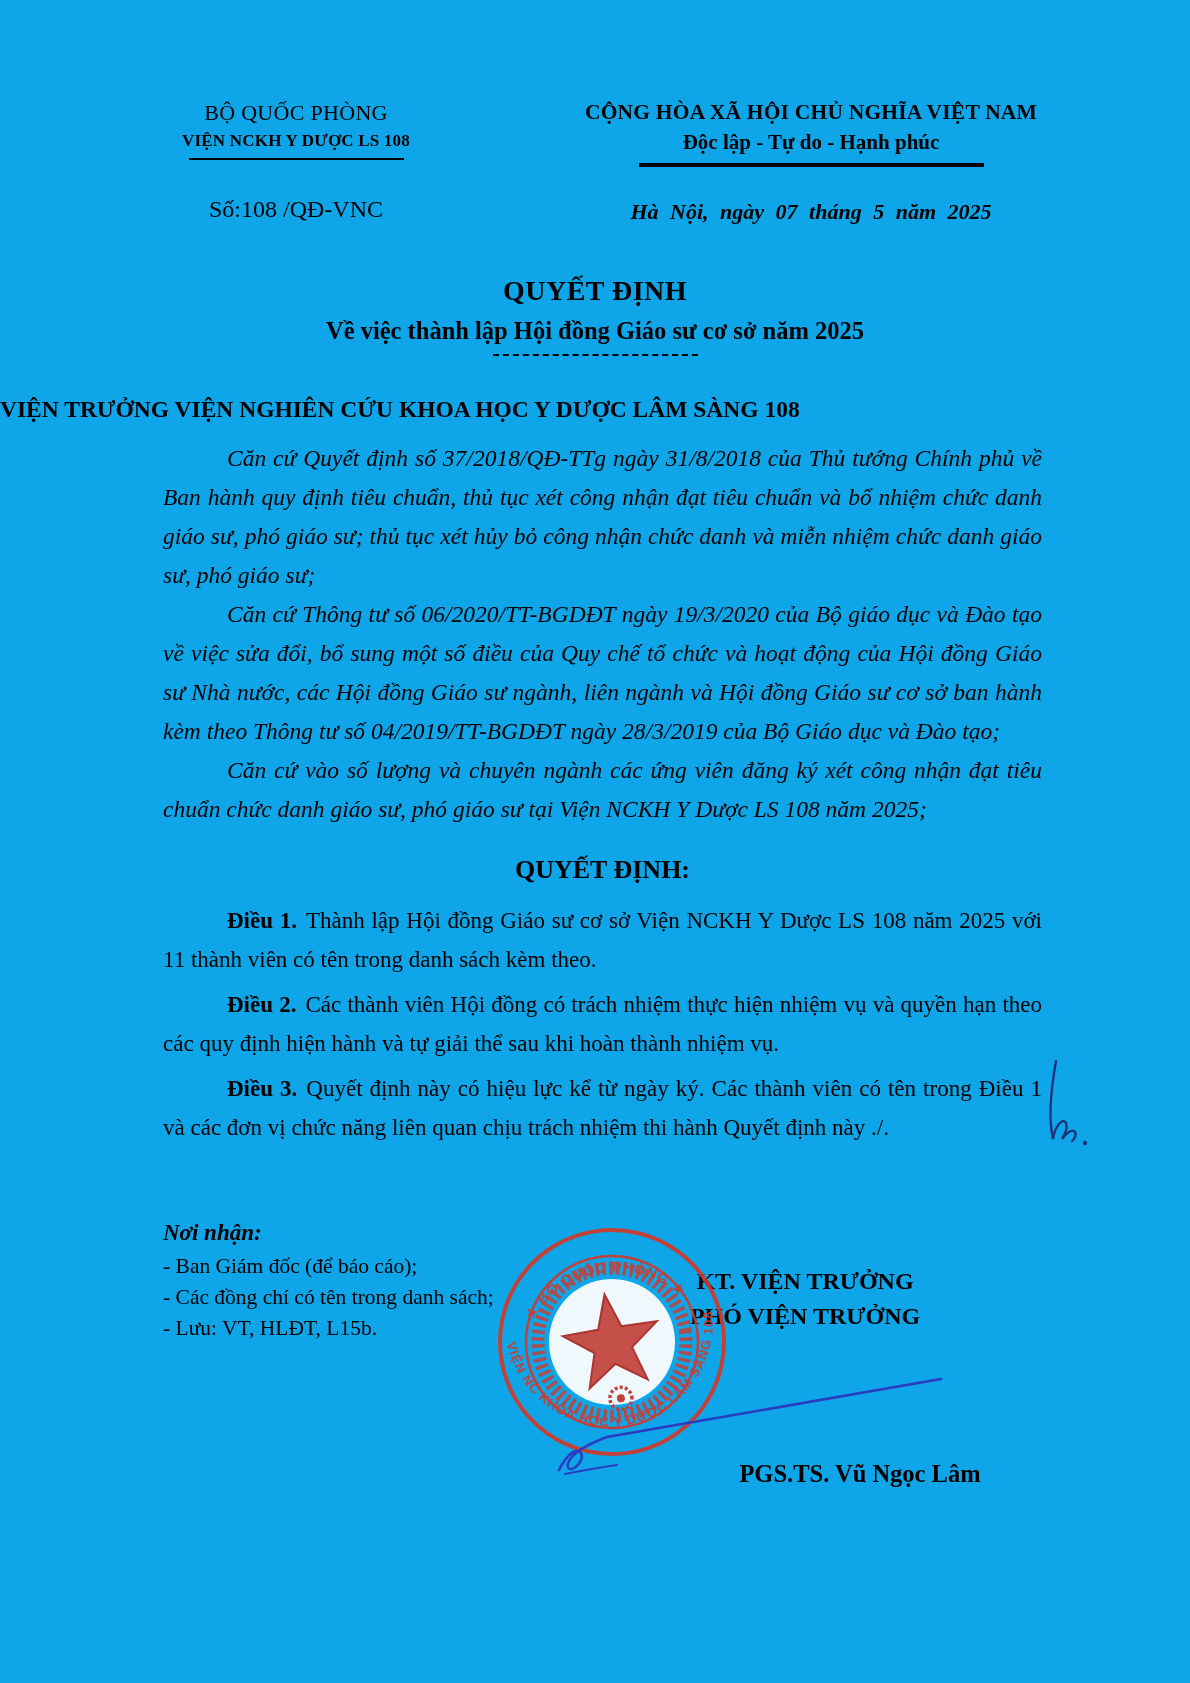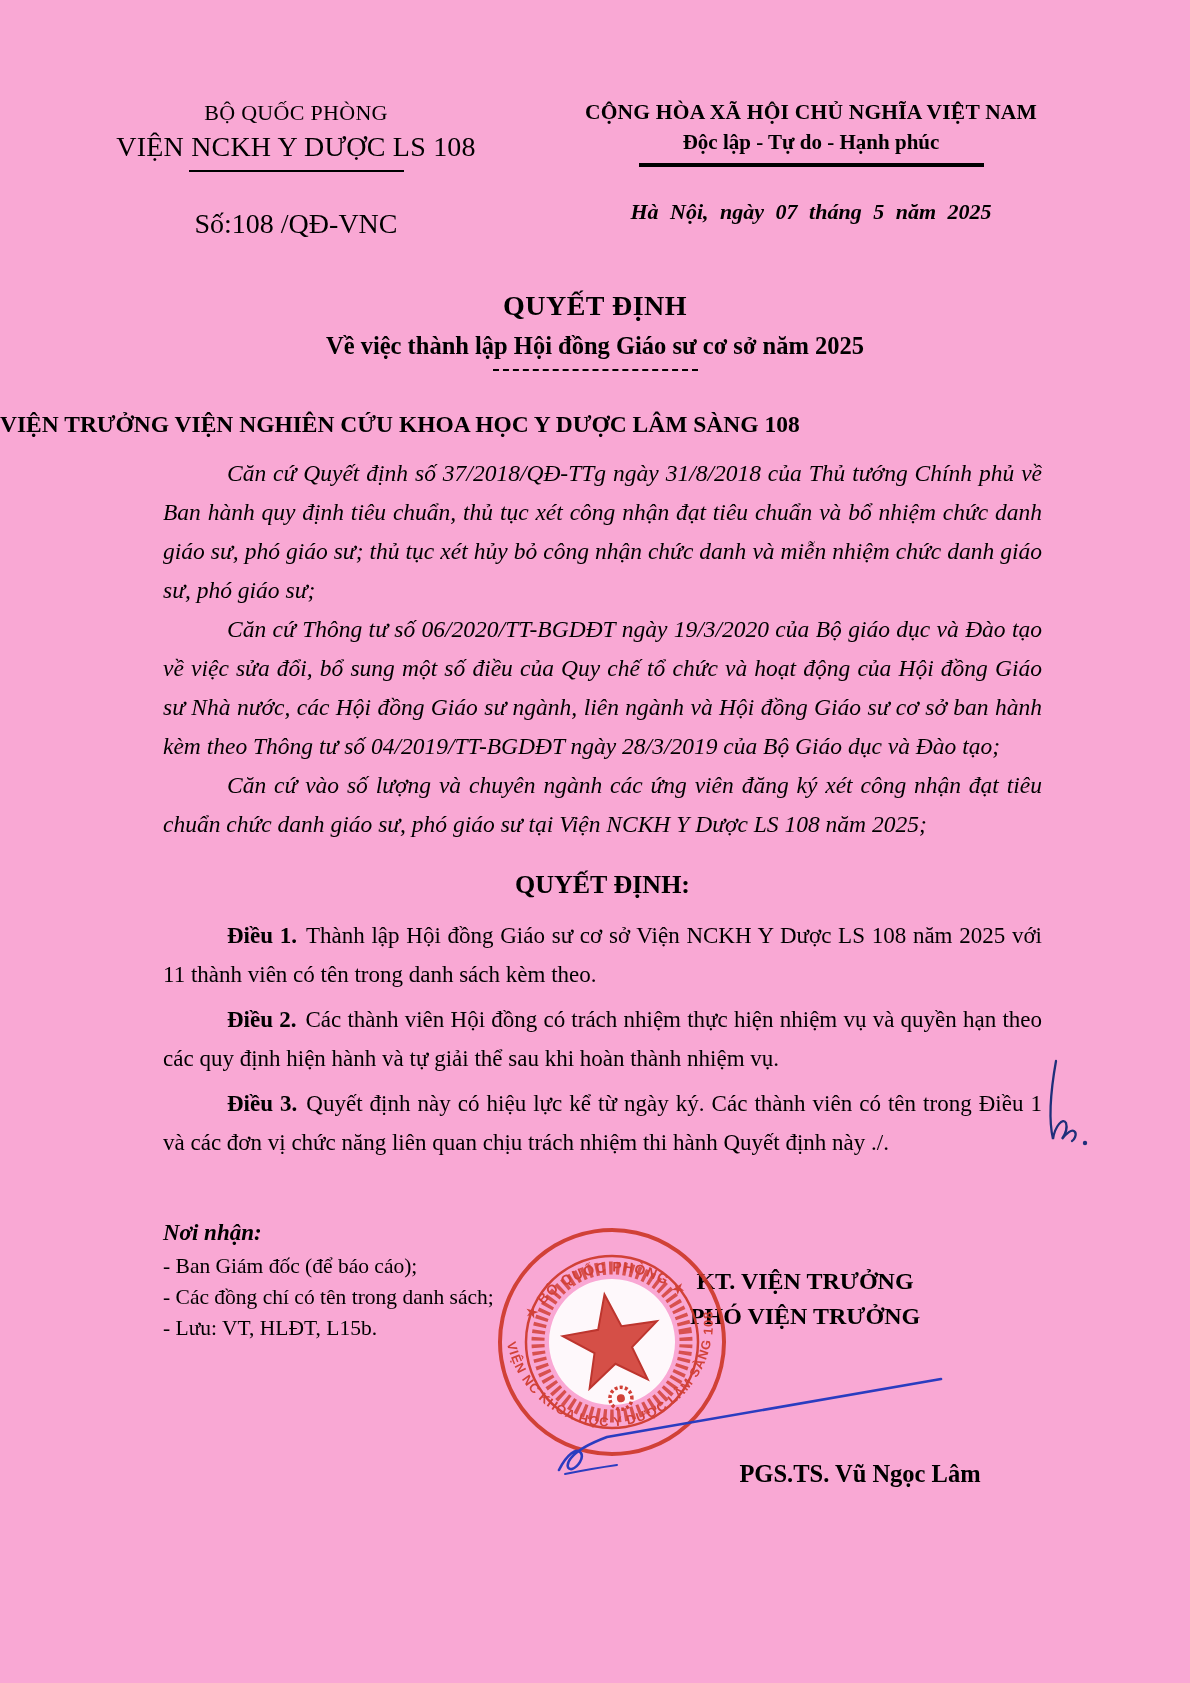--- a/index.html
+++ b/index.html
@@ -1,27 +1,27 @@
 <!DOCTYPE html>
 <html><head>
 <meta charset="utf-8">
 <style>
   * { margin:0; padding:0; box-sizing:border-box; }
   html,body { background:#fff; }
   .page {
-    width:1190px; height:1683px; position:relative; background:#f9a8d4;
+    width:1190px; height:1683px; position:relative; background:#0ea5e9;
     font-family:"Liberation Serif", serif; color:#000; overflow:hidden;
   }
   .header { display:flex; padding:100px 70px 0 90px; }
   .h-left  { width:40%; text-align:center; }
   .h-right { width:60%; text-align:center; }
   .org-parent { font-size:22px; letter-spacing:.3px; }
-  .org-name   { font-size:28px; font-weight:normal; margin-top:5px; letter-spacing:.2px; }
+  .org-name   { font-size:17px; font-weight:bold; margin-top:5px; letter-spacing:.2px; }
   .rule  { border-top:2.5px solid #000; width:215px; margin:7px auto 0; }
-  .doc-number { font-size:28px; margin-top:36px;font-family:Liberation Serif, serif; }
+  .doc-number { font-size:24px; margin-top:36px;font-family:Liberation Serif, serif; }
   .motto1 { font-size:21.5px; font-weight:bold; letter-spacing:.2px; }
   .motto2 { font-size:21px; font-weight:bold; margin-top:5px; }
   .rule2 { border-top:2.5px solid #000; width:345px; margin:8px auto 0;
            box-shadow:0 1.5px 0 #000 inset; height:4px; border-bottom:1px solid #000;}
   .place-date { font-size:22px; font-style:italic; margin-top:32px; word-spacing:6px;font-weight:bold; }
 
   .title    { text-align:center; font-weight:bold; font-size:28px; margin-top:50px; letter-spacing:.5px; }
   .subtitle { text-align:center; font-weight:bold; font-size:24.5px; margin-top:10px; }
   .rule3 { border-top:2.5px dashed #000; width:205px; margin:9px auto 0; }
   .authority { text-align:left; font-weight:bold; font-size:23.5px; margin-top:40px; }

